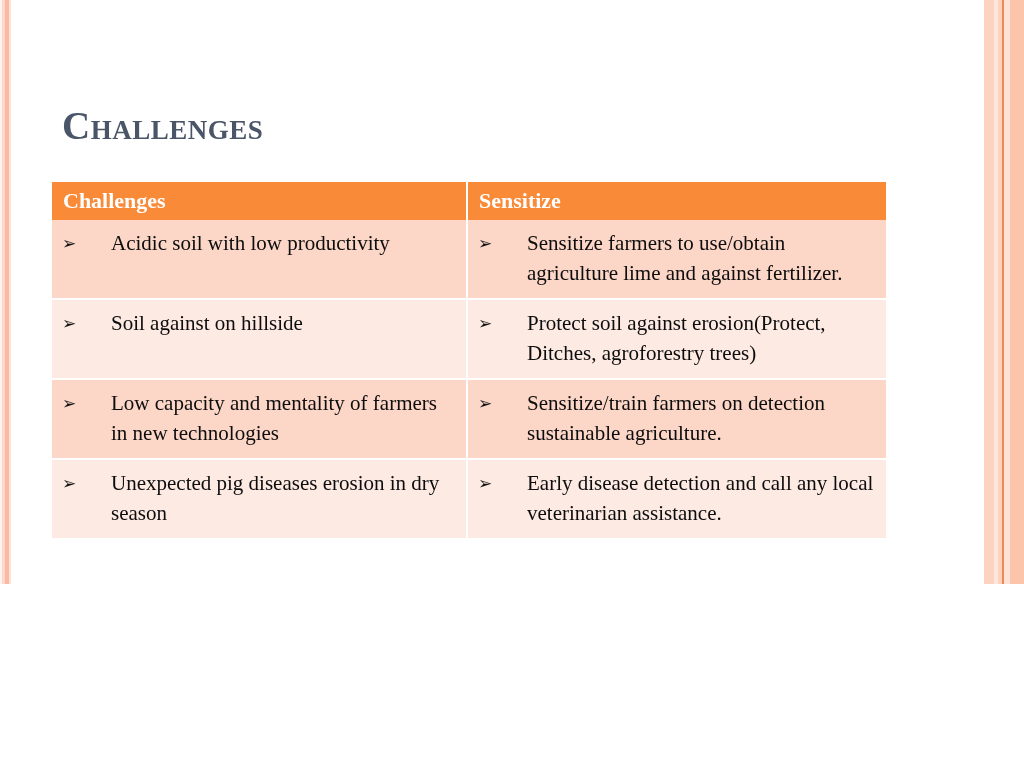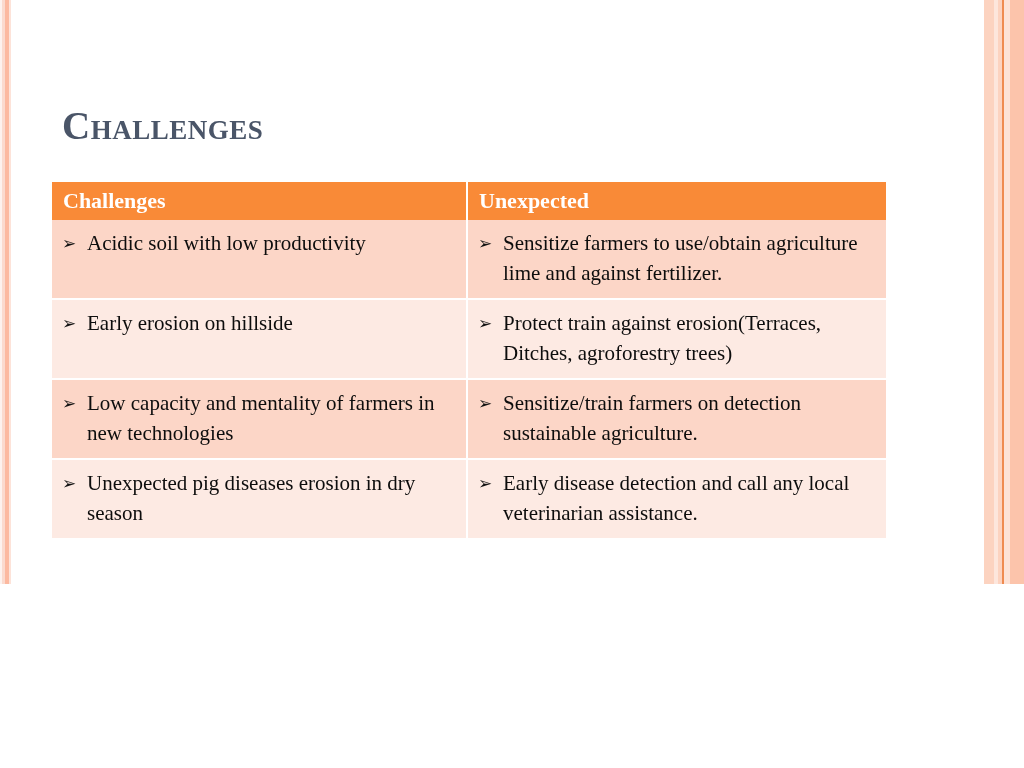--- a/index.html
+++ b/index.html
@@ -114,20 +114,21 @@
     flex: 0 0 auto;
     font-family: "DejaVu Sans", sans-serif;
     font-size: 17px;
     line-height: 30px;
     color: #111111;
     width: 16px;
     text-align: left;
   }
   .bullet-text {
     flex: 1 1 auto;
+    margin-left: 24px;
   }
 
   
   .deco-circle {
     position: absolute;
     left: 914px;
     top: 638px;
     width: 61px;
     height: 61px;
     border-radius: 50%;
@@ -154,21 +155,21 @@
   <div class="slide-title">Challenges</div>
 
   <table class="tbl">
     <colgroup>
         <col class="c1">
         <col class="c2">
       </colgroup>
     <thead>
       <tr>
         <th>Challenges</th>
-        <th class="last">Unexpected</th>
+        <th class="last">Sensitize</th>
       </tr>
     </thead>
     <tbody>
       <tr class="shade-dark">
         <td>
           <div class="bullet">
             <span class="bullet-marker">➢</span>
             <span class="bullet-text">Acidic soil with low productivity</span>
           </div>
         </td>
@@ -176,27 +177,27 @@
           <div class="bullet">
             <span class="bullet-marker">➢</span>
             <span class="bullet-text">Sensitize farmers to use/obtain agriculture lime and against fertilizer.</span>
           </div>
         </td>
       </tr>
       <tr class="shade-light">
         <td>
           <div class="bullet">
             <span class="bullet-marker">➢</span>
-            <span class="bullet-text">Early erosion on hillside</span>
-          </div>
-        </td>
-        <td class="last">
-          <div class="bullet">
-            <span class="bullet-marker">➢</span>
-            <span class="bullet-text">Protect train against erosion(Terraces, Ditches, agroforestry trees)</span>
+            <span class="bullet-text">Soil against on hillside</span>
+          </div>
+        </td>
+        <td class="last">
+          <div class="bullet">
+            <span class="bullet-marker">➢</span>
+            <span class="bullet-text">Protect soil against erosion(Protect, Ditches, agroforestry trees)</span>
           </div>
         </td>
       </tr>
       <tr class="shade-dark">
         <td>
           <div class="bullet">
             <span class="bullet-marker">➢</span>
             <span class="bullet-text">Low capacity and mentality of farmers in new technologies</span>
           </div>
         </td>

